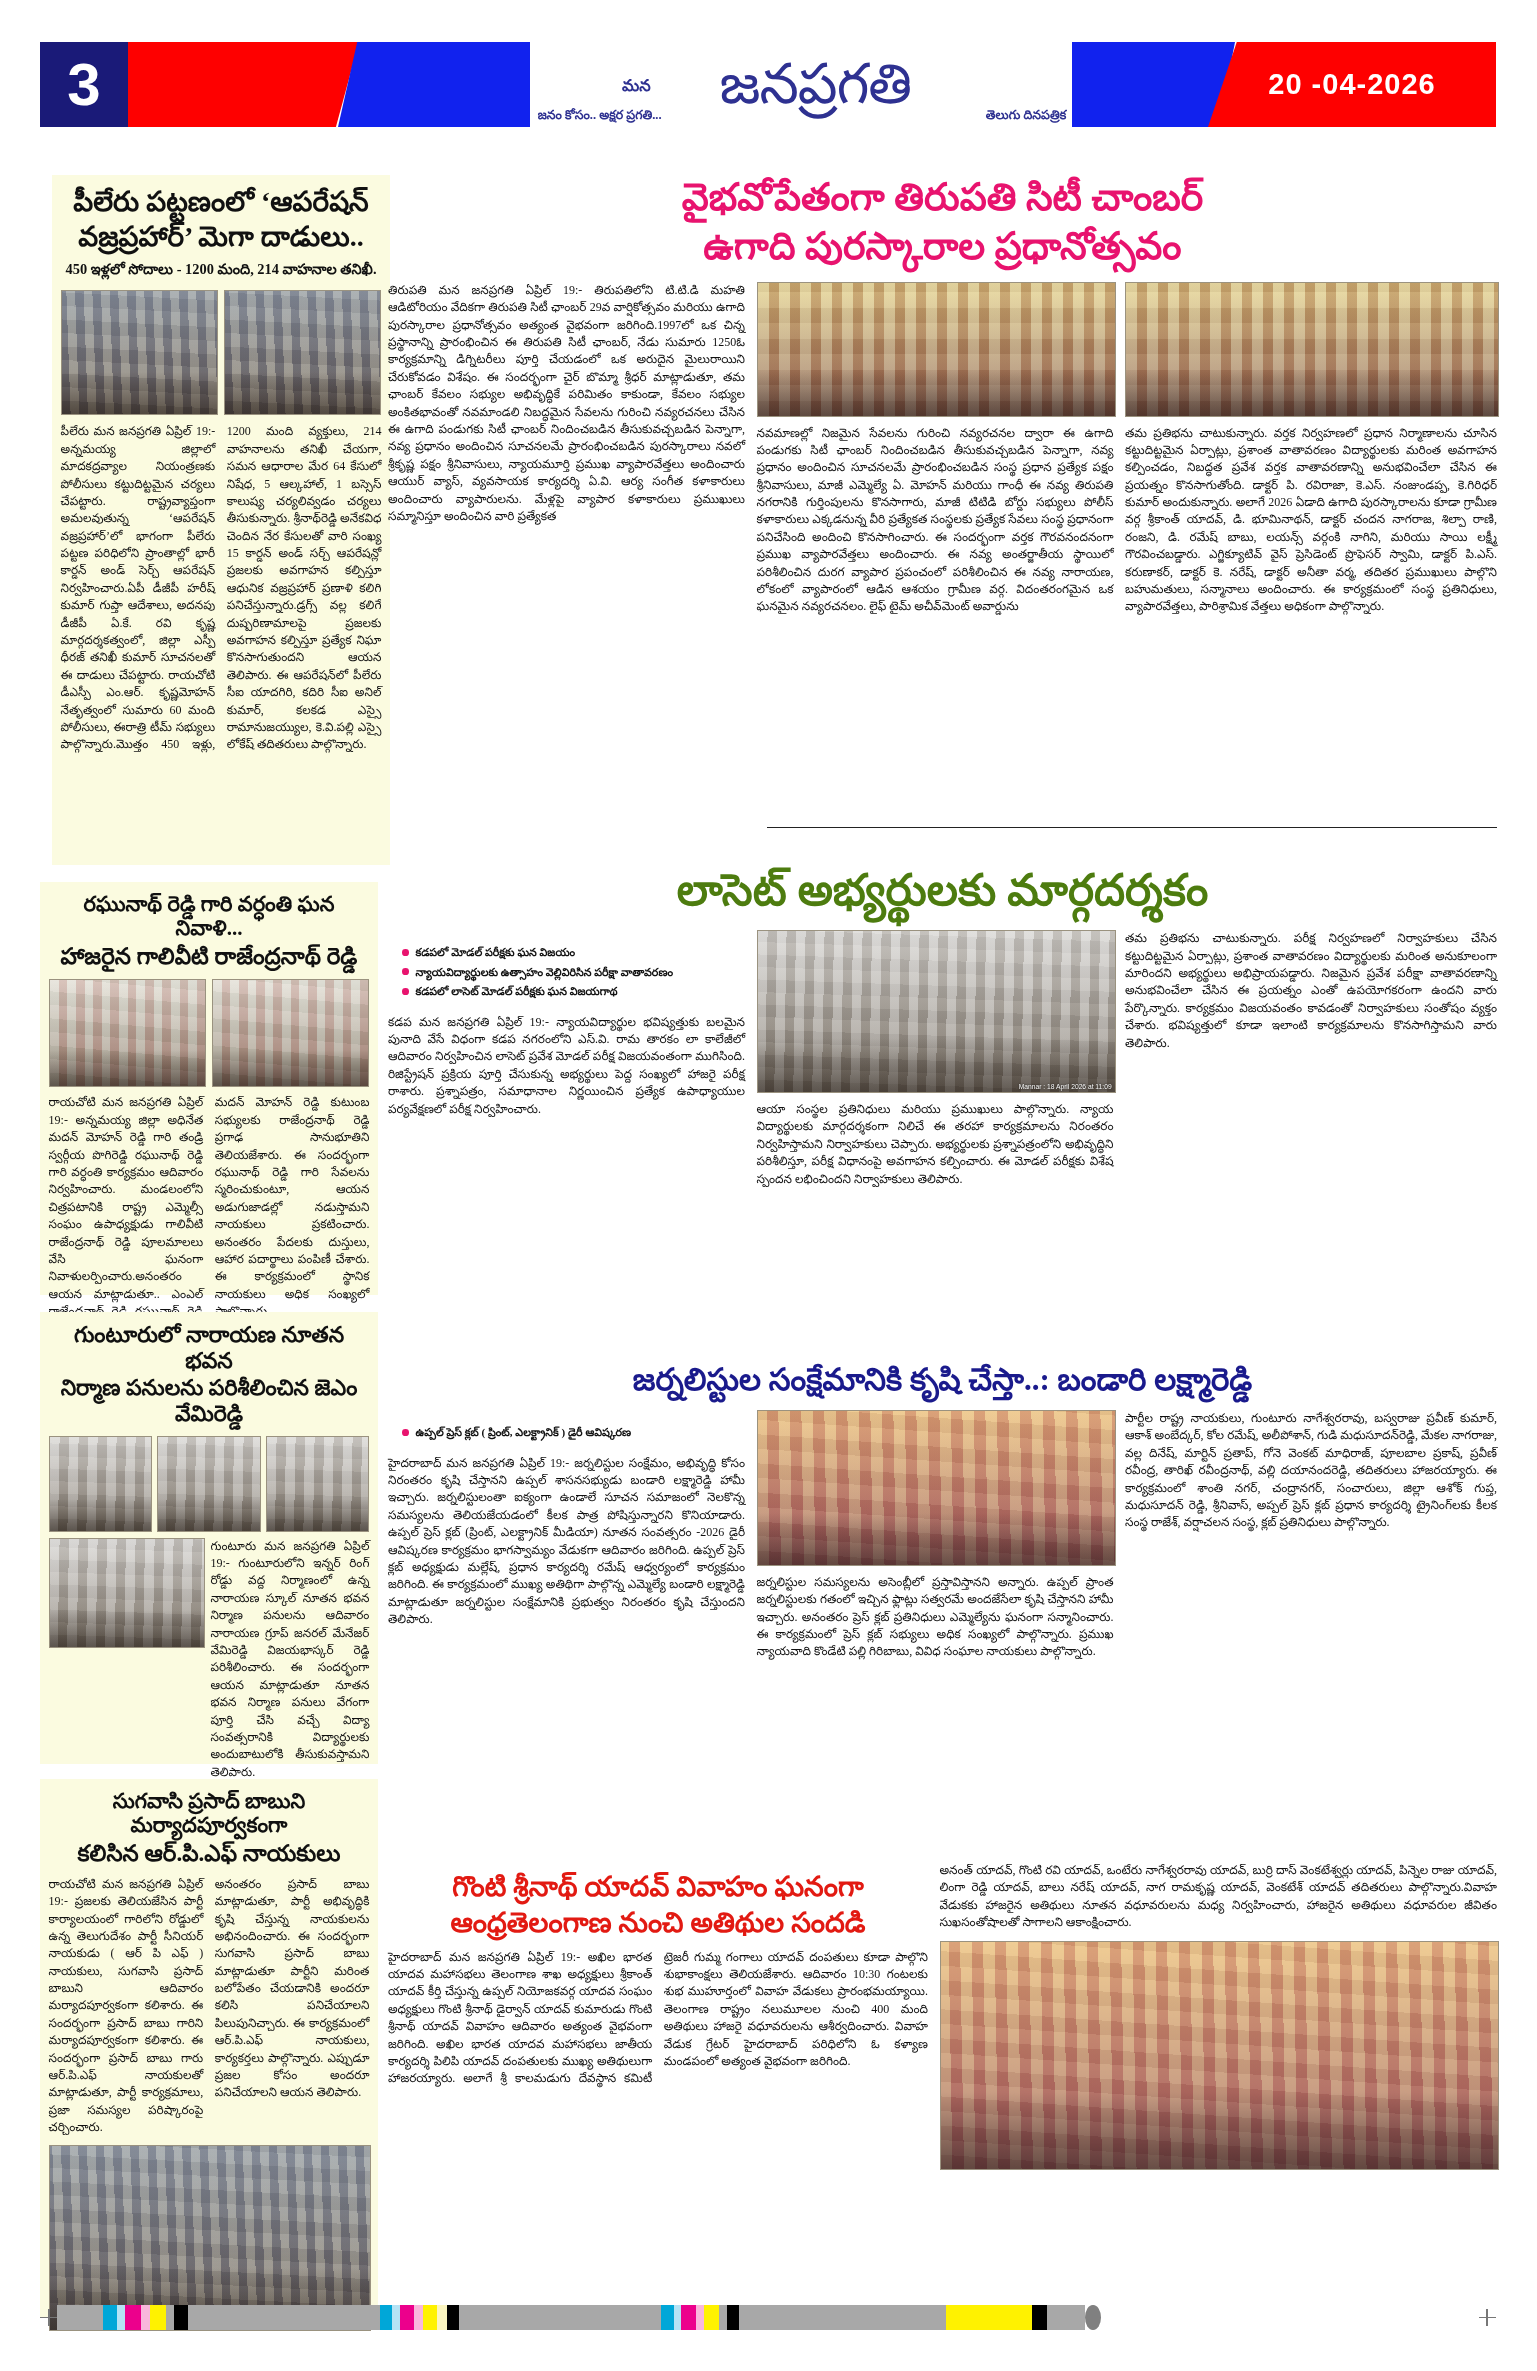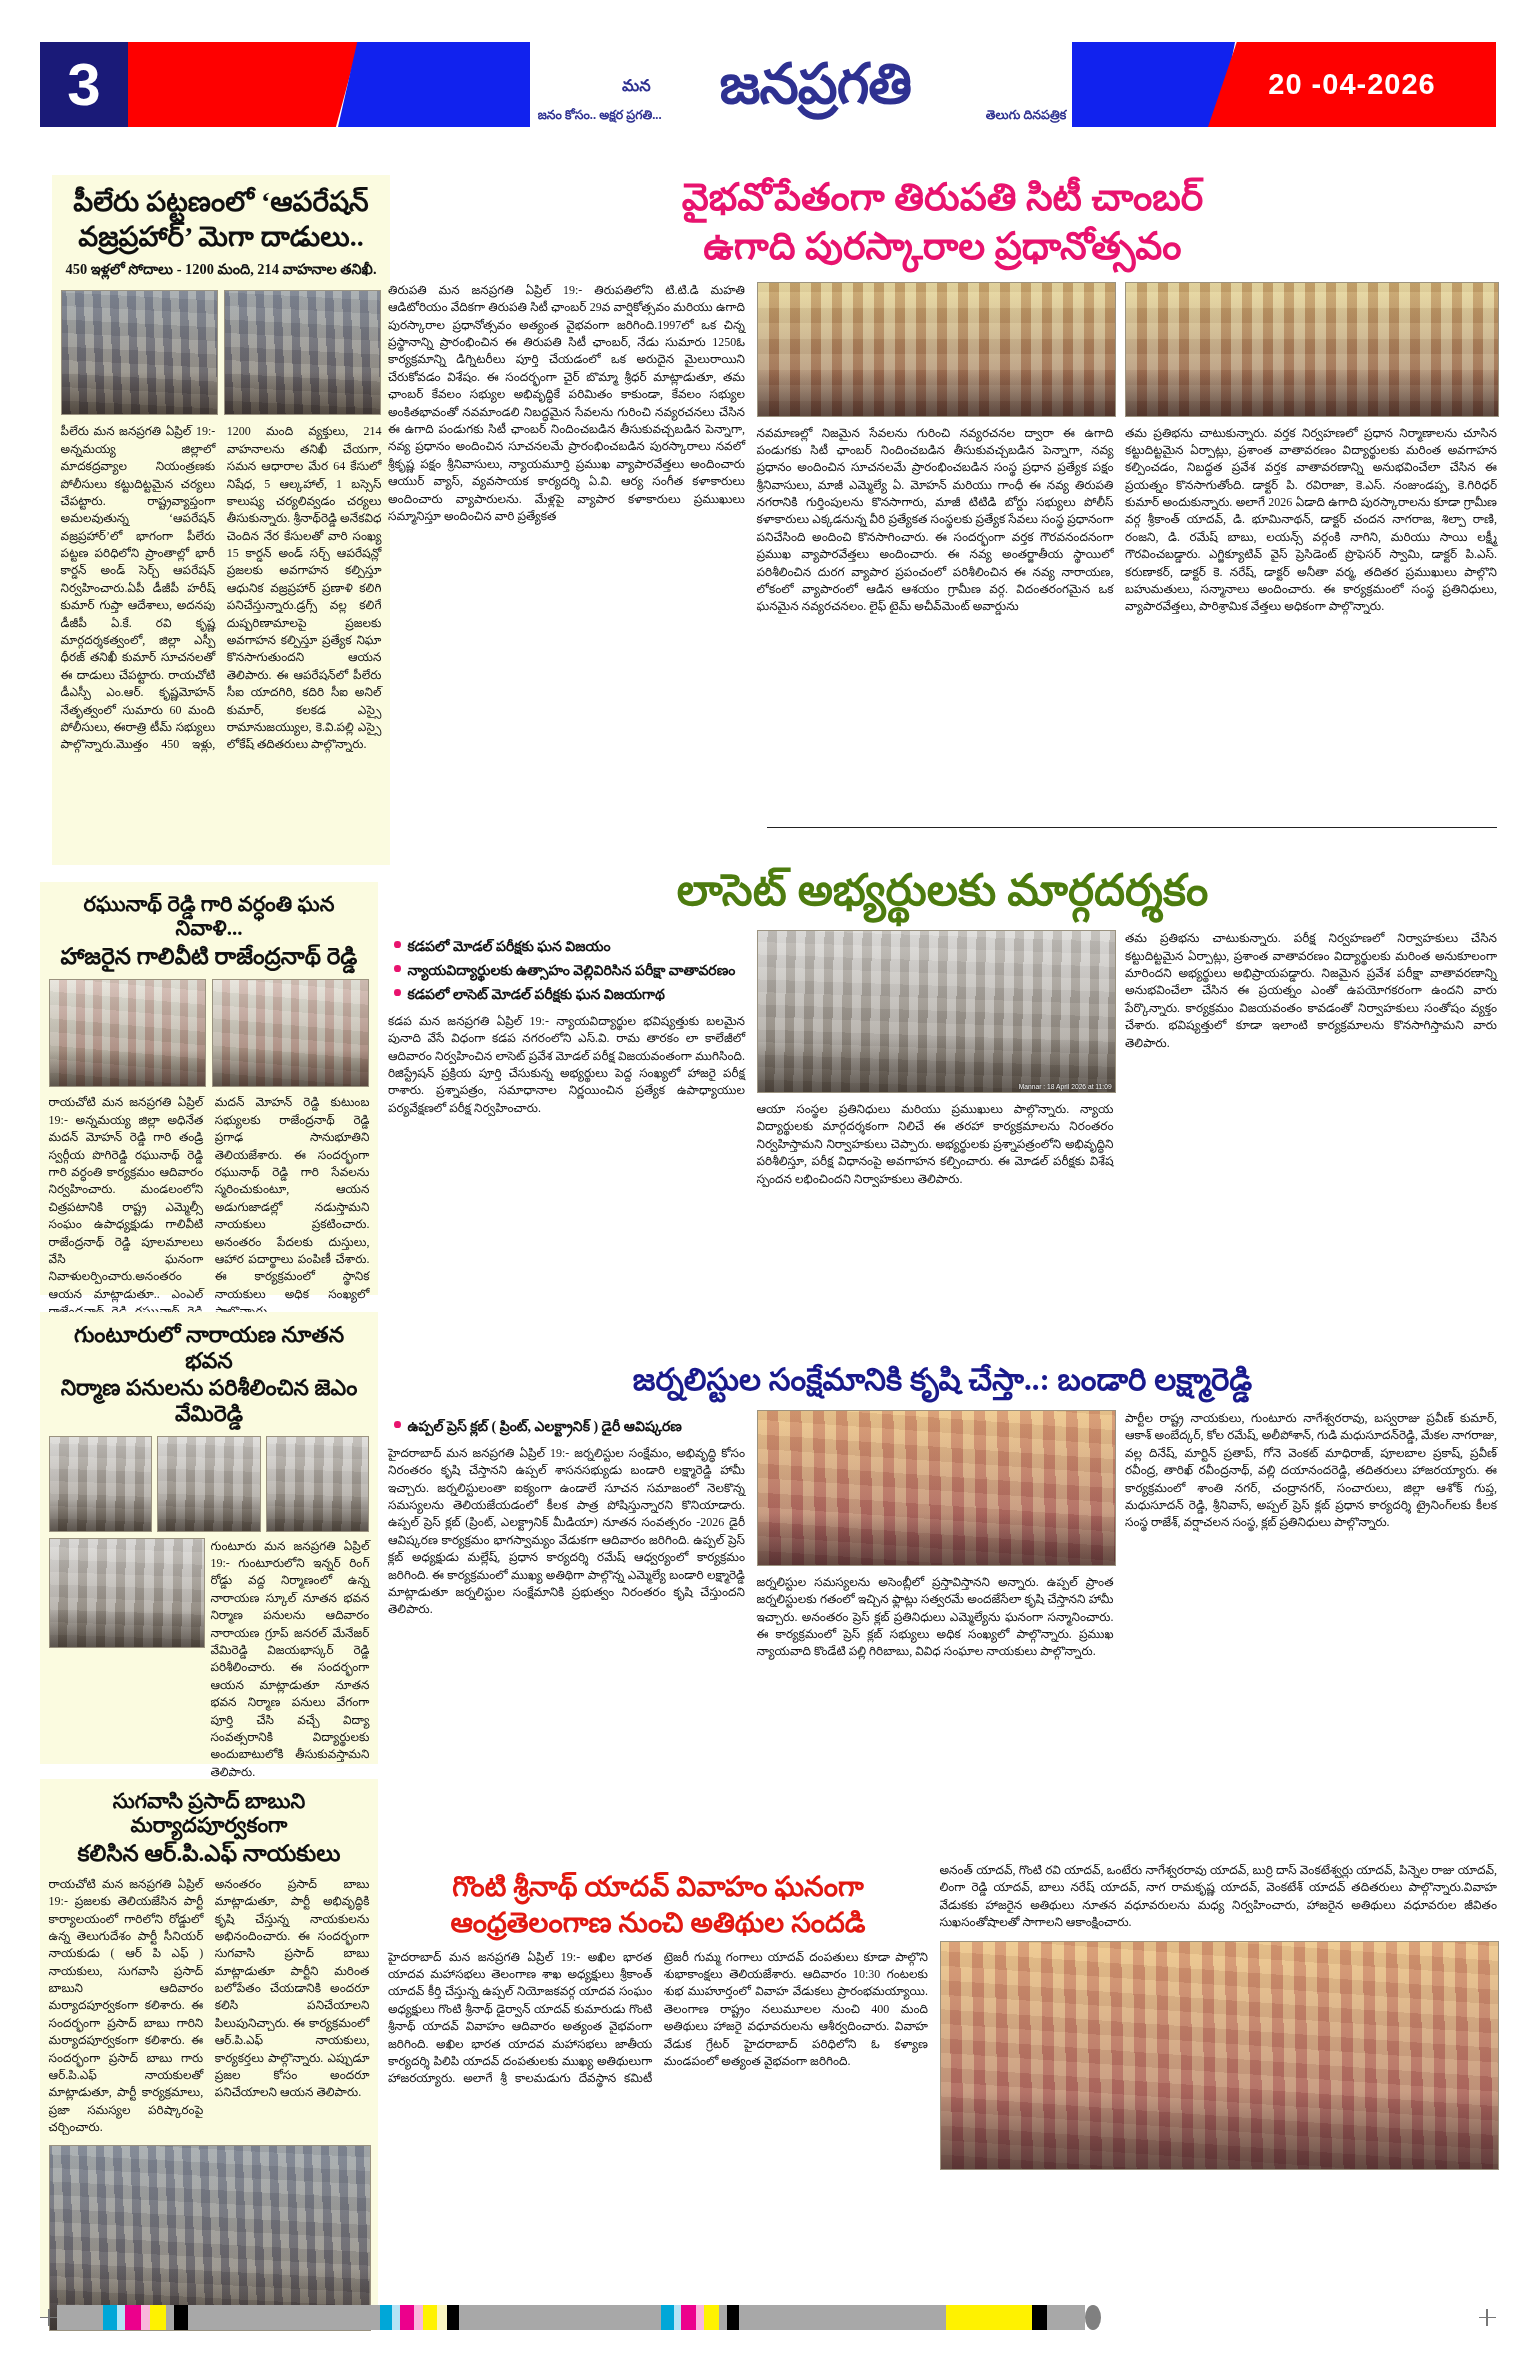--- a/index.html
+++ b/index.html
@@ -9,21 +9,21 @@
 
   
   .masthead{position:absolute;left:40px;top:42px;width:1456px;height:85px;display:flex;align-items:stretch;}
   .mh-num{width:88px;background:#1a1a78;color:#fff;display:flex;align-items:center;justify-content:center;
           font-family:"Liberation Sans",sans-serif;font-weight:bold;font-size:60px;line-height:1;}
   .mh-red{flex:0 0 231px;background:#fe0000;clip-path:polygon(0 0,100% 0,90% 100%,0 100%);}
   .mh-blue{flex:0 0 192px;background:#1122ee;clip-path:polygon(10% 0,100% 0,100% 100%,0 100%);margin-left:-21px;}
   .mh-logo{flex:1 1 auto;background:#fff;display:flex;flex-direction:row;align-items:center;justify-content:center;position:relative;}
   .logo-small{font-size:16.3px;color:#2e3191;font-weight:bold;line-height:1;margin-bottom:-3.8px;align-self:center;
               position:relative;left:-69px;}
-  .logo-main{font-size:56px;color:#2e3191;font-weight:bold;line-height:1.02;letter-spacing:-1px;}
+  .logo-main{font-size:56px;color:#2e3191;font-weight:normal;line-height:1.02;letter-spacing:-1px;}
   .logo-tagline{position:absolute;left:7.7px;bottom:1.9px;font-size:12.5px;color:#2e3191;font-weight:bold;}
   .logo-sub{position:absolute;right:5.8px;bottom:1.9px;font-size:12.5px;color:#2e3191;font-weight:bold;}
   .mh-blue2{flex:0 0 163px;background:#1122ee;clip-path:polygon(0 0,100% 0,90% 100%,0 100%);}
   .mh-red2{flex:0 0 288px;background:#fe0000;clip-path:polygon(10% 0,100% 0,100% 100%,0 100%);margin-left:-27px;
            display:flex;align-items:center;justify-content:center;}
   .mh-date{color:#fff;font-family:"Liberation Sans",sans-serif;font-weight:bold;font-size:29px;letter-spacing:1px;}
 
   
   .col{position:absolute;box-sizing:border-box;}
   .tint{background:#fbfbe0;}
@@ -63,21 +63,21 @@
        linear-gradient(180deg,rgba(255,200,120,.5),rgba(140,60,70,.5)),
        repeating-linear-gradient(89deg,rgba(245,225,180,.5) 0 11.5px,rgba(160,40,60,.45) 11.5px 23px),
        repeating-linear-gradient(4deg,rgba(90,40,35,.3) 0 14.4px,rgba(250,235,200,.25) 14.4px 29px);}
   .ph-flower::before{background:
        linear-gradient(180deg,rgba(240,240,235,.55),rgba(110,95,80,.45)),
        repeating-linear-gradient(90deg,rgba(250,245,235,.5) 0 8.6px,rgba(175,70,60,.4) 8.6px 17.3px),
        repeating-linear-gradient(5deg,rgba(70,90,60,.3) 0 13.4px,rgba(230,225,215,.25) 13.4px 27px);}
   .ph-cap{position:absolute;right:2.9px;bottom:1.9px;color:#fff;font-size:6.7px;z-index:3;
           font-family:"Liberation Sans",sans-serif;text-shadow:0 0 1.9px #000;}
 
-  .bullets{list-style:none;margin:6px;padding:0;font-size:14px;line-height:1.5;font-weight:bold;color:#111;}
+  .bullets{list-style:none;margin:14px;padding:0;font-size:11px;line-height:1.5;font-weight:bold;color:#111;}
   .bullets li{position:relative;padding-left:13.4px;margin-bottom:2.9px;}
   .bullets li::before{content:"";position:absolute;left:0;top:4.8px;width:6.7px;height:6.7px;border-radius:50%;background:#e8136e;}
 
   .cols2{column-count:2;column-gap:11.5px;}
 
   
   .cmyk{position:absolute;left:40px;bottom:42px;width:1456px;height:25px;display:flex;align-items:center;}
   .cmyk .seg{height:25px;}
   .cmyk .tick{width:17.3px;height:17.3px;position:relative;}
   .cmyk .tick::before,.cmyk .tick::after{content:"";position:absolute;background:#777;}

